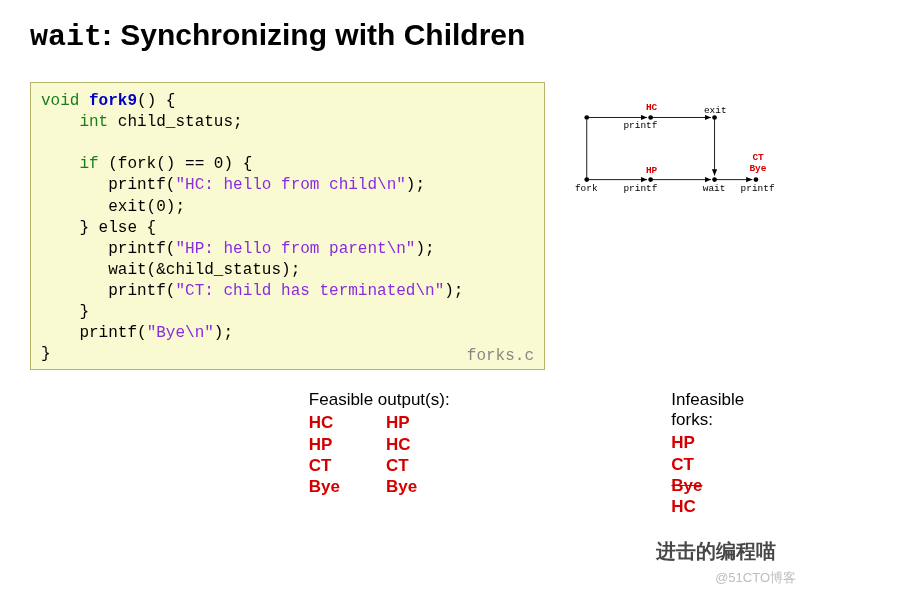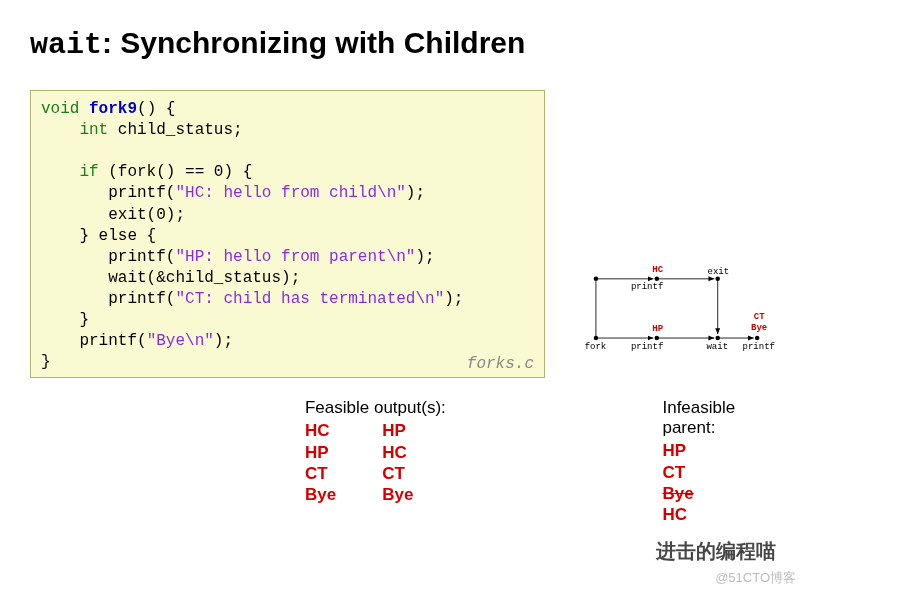--- a/index.html
+++ b/index.html
@@ -1,25 +1,25 @@
 <!DOCTYPE html>
 <html><head>
 <meta charset="utf-8">
 <style>
   html,body{margin:0;padding:0;font-family:Arial,Helvetica,sans-serif;color:#000;background:#fff}
-  .page{width:812px;height:607px;position:relative;box-sizing:border-box;padding:26px 30px 0 30px}
+  .page{width:812px;height:607px;position:relative;box-sizing:border-box;padding:18px 30px 0 30px}
   .title{font-size:30px;font-weight:700;margin:0 0 28px 0}
   .title .code{font-family:"Courier New",monospace;font-weight:700}
-  .row{display:flex;gap:34px;align-items:flex-end}
+  .row{display:flex;gap:24px;align-items:flex-start}
   .codebox{background:#fafad2;border:1px solid #b4b46b;width:515px;box-sizing:border-box;padding:8px 10px 4px 10px;position:relative}
   .codebox pre{margin:0;font-family:"Courier New",monospace;font-size:16px;line-height:1.32;white-space:pre}
   .kw{color:#1a7e1a}
   .fn{color:#0000c6;font-weight:700}
   .str{color:#8a2be2}
-  .fname{position:absolute;right:10px;bottom:4px;color:#888;font-style:italic;font-family:"Courier New",monospace;font-size:16px}
+  .fname{position:absolute;right:10px;bottom:4px;color:#888;font-family:"Courier New",monospace;font-size:16px}
   .diagram{flex:1;position:relative}
   .diagram svg{width:100%;height:auto}
   .outputs{display:flex;margin-top:20px;font-size:17px}
   .outputs .col{display:inline-block;vertical-align:top}
   .outputs h4{margin:0 0 2px 0;font-weight:400;font-size:17px}
   .outputs .out-line{color:#d40000;font-weight:700;line-height:1.25}
   .watermark1{position:absolute;right:36px;bottom:42px;font-weight:700;font-size:20px;color:rgba(0,0,0,.72)}
   .watermark2{position:absolute;right:16px;bottom:20px;font-size:13px;color:#bdbdbd}
   .strike{text-decoration:line-through}
 </style>
@@ -106,21 +106,21 @@
         </div>
         <div>
           <div class="out-line">HP</div>
           <div class="out-line">HC</div>
           <div class="out-line">CT</div>
           <div class="out-line">Bye</div>
         </div>
       </div>
     </div>
     <div class="col">
-      <h4>Infeasible parent:</h4>
+      <h4>Infeasible forks:</h4>
       <div class="out-line">HP</div>
       <div class="out-line">CT</div>
       <div class="out-line strike">Bye</div>
       <div class="out-line">HC</div>
     </div>
   </div>
 
   <div class="watermark1">进击的编程喵</div>
   <div class="watermark2">@51CTO博客</div>
 </div>

